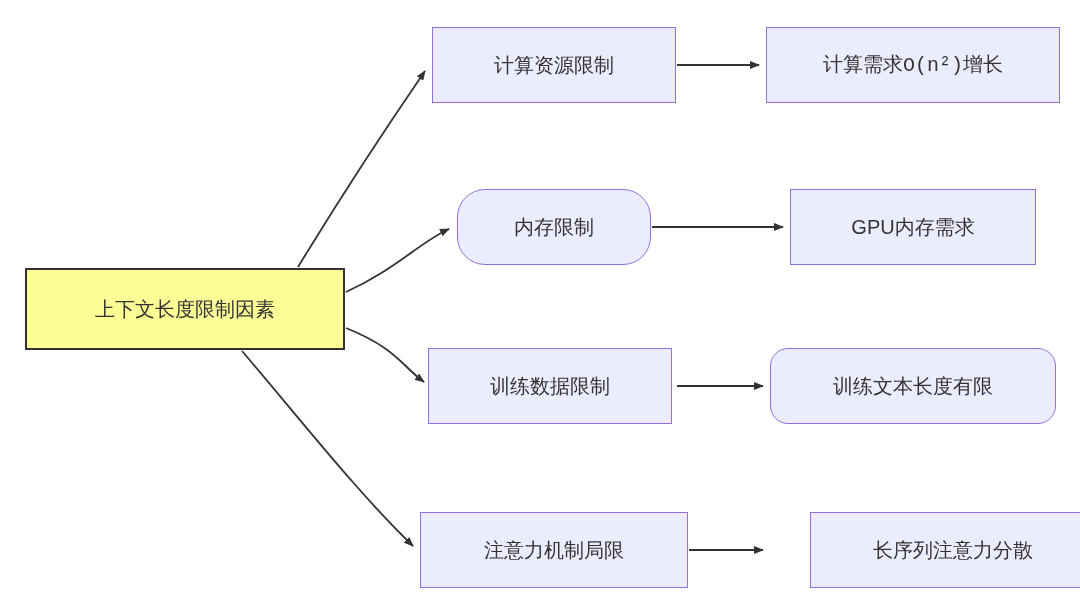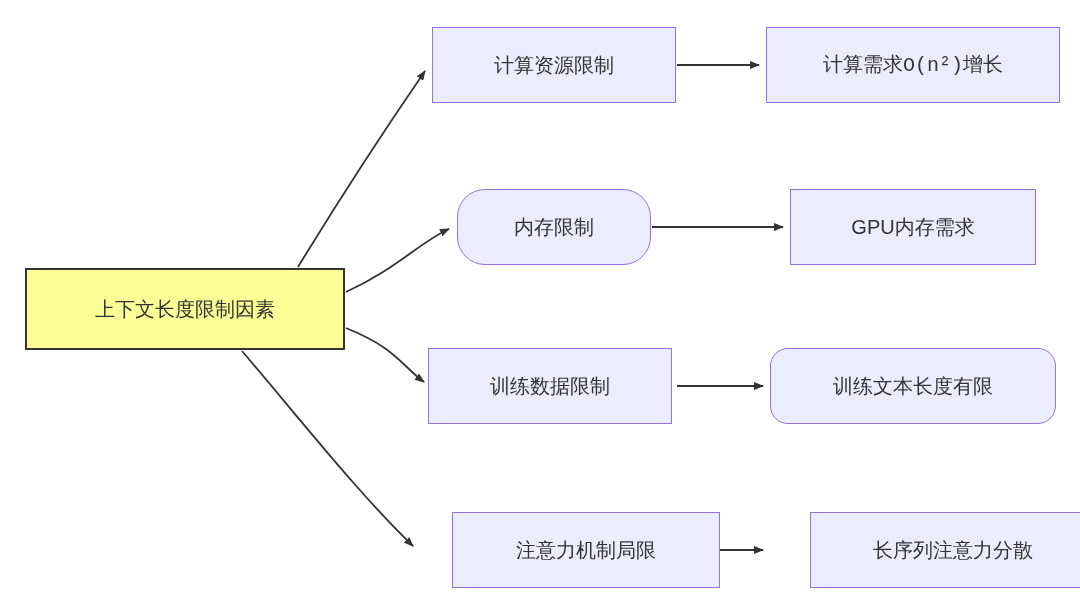--- a/index.html
+++ b/index.html
@@ -77,20 +77,20 @@
     <span>GPU内存需求</span>
   </div>
 
   <div class="node node-branch" style="left:428px;top:348px;width:244px;height:76px;">
     <span>训练数据限制</span>
   </div>
   <div class="node node-branch" style="left:770px;top:348px;width:286px;height:76px;border-radius:18px;">
     <span>训练文本长度有限</span>
   </div>
 
-  <div class="node node-branch" style="left:420px;top:512px;width:268px;height:76px;margin-left:32px;">
+  <div class="node node-branch" style="left:420px;top:512px;width:268px;height:76px;">
     <span>注意力机制局限</span>
   </div>
   <div class="node node-branch" style="left:770px;top:512px;width:286px;height:76px;margin-left:40px;">
     <span>长序列注意力分散</span>
   </div>
 
 </div>
 
 </body></html>

